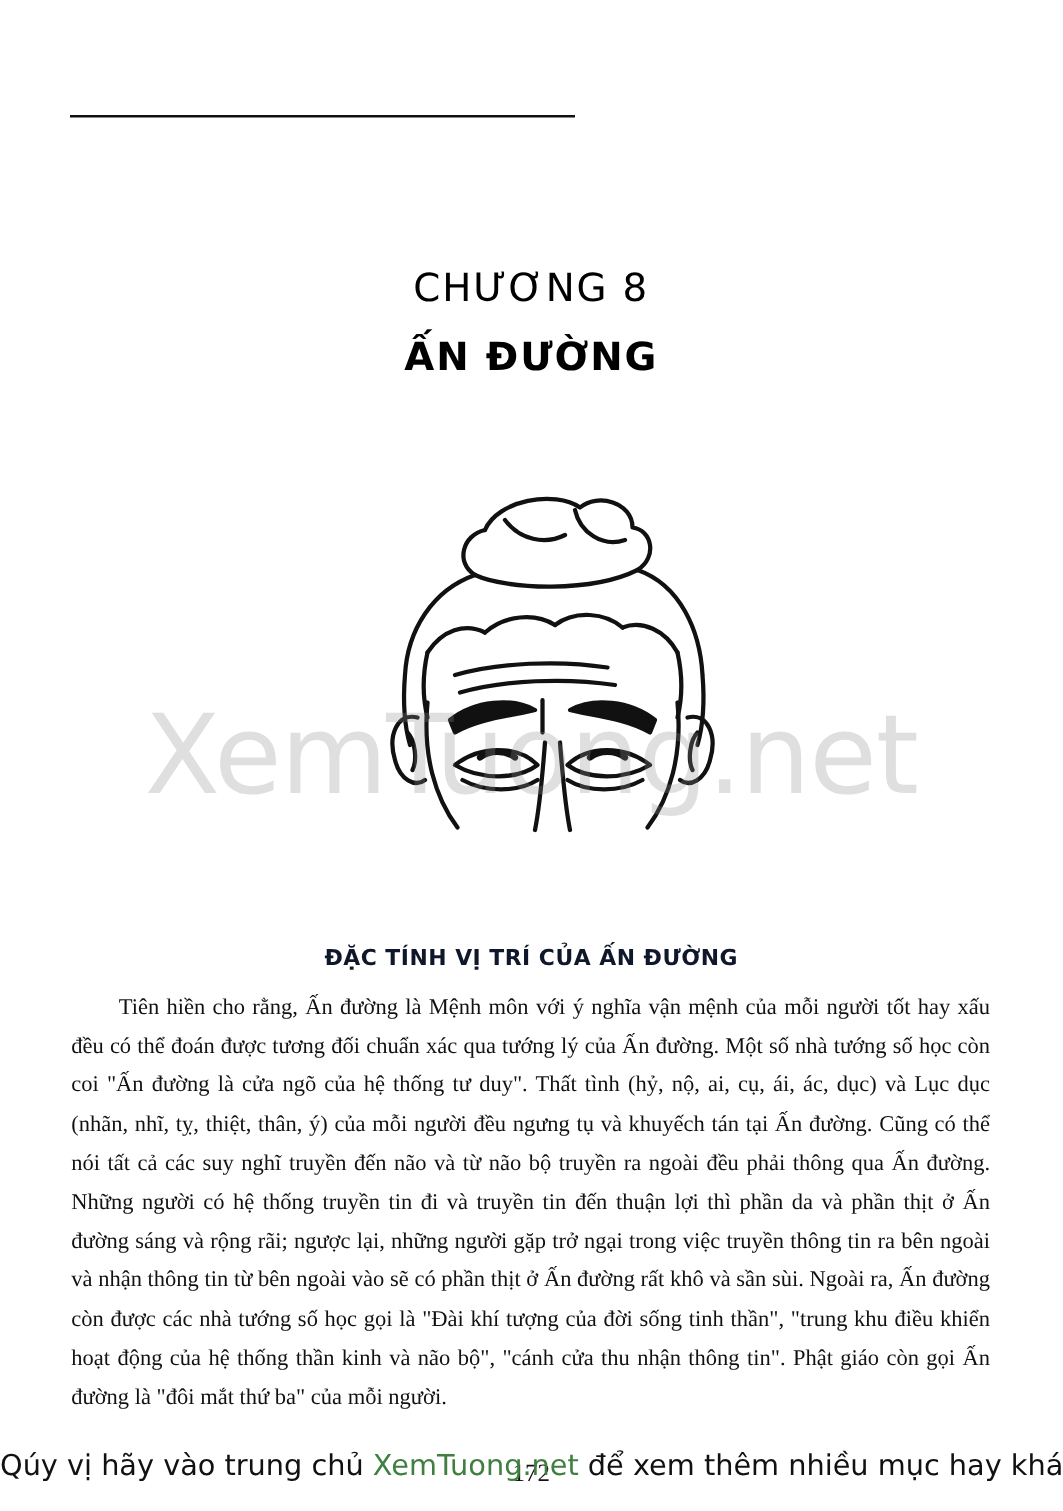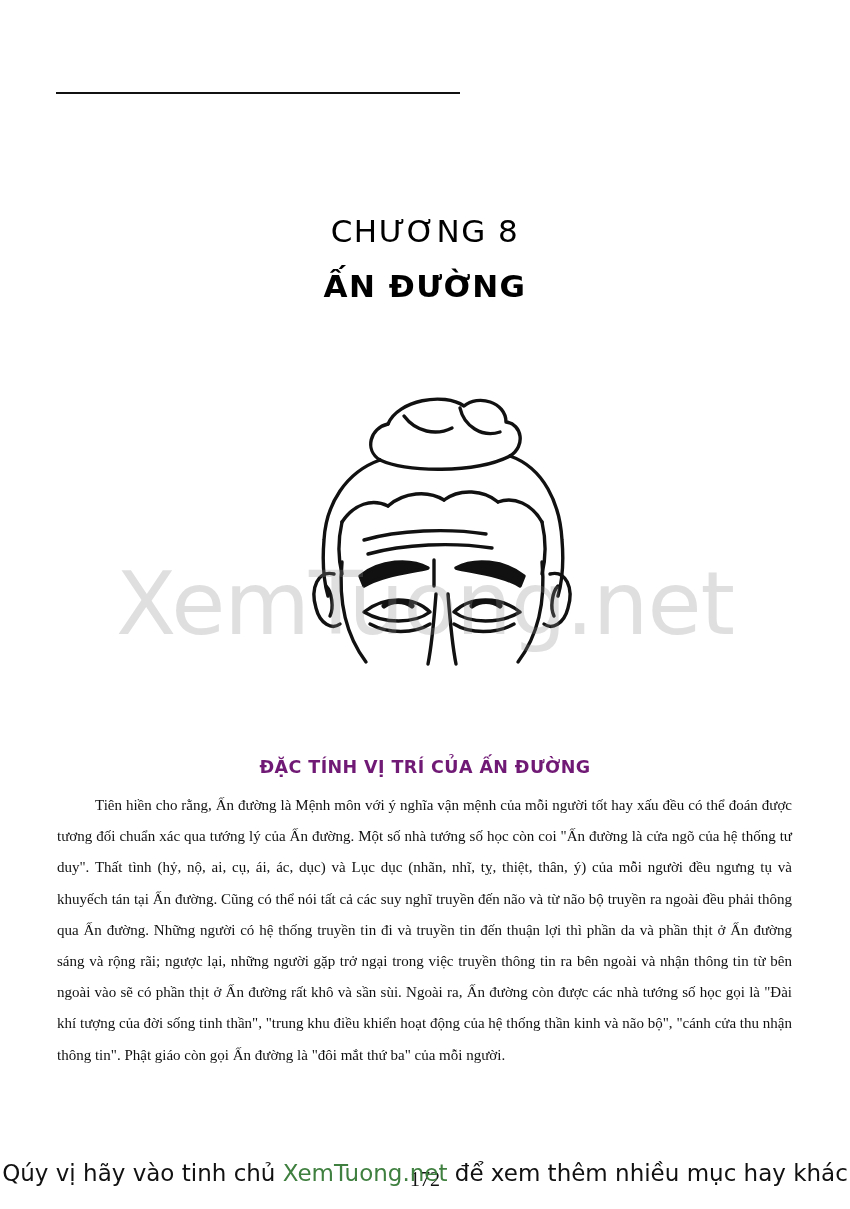--- a/index.html
+++ b/index.html
@@ -97,31 +97,31 @@
   .section-heading {
     position: absolute;
     top: 757px;
     left: 0;
     width: 850px;
     text-align: center;
     font-family: "DejaVu Sans", sans-serif;
     font-weight: bold;
     font-size: 17.5px;
     letter-spacing: 0.4px;
-    color: #701a75;
+    color: #0f172a;
   }
 
   
   .body-text {
     position: absolute;
     top: 790px;
     left: 57px;
     width: 735px;
     font-family: "Liberation Serif", serif;
-    font-size: 15px;
+    font-size: 18px;
     line-height: 31.2px;
     text-align: justify;
     text-justify: inter-word;
     color: #111111;
   }
   .body-text p {
     margin: 0;
     text-indent: 38px;
   }
 
@@ -217,14 +217,14 @@
 
 <div class="section-heading">ĐẶC TÍNH VỊ TRÍ CỦA ẤN ĐƯỜNG</div>
 
 <div class="body-text">
   <p>Tiên hiền cho rằng, Ấn đường là Mệnh môn với ý nghĩa vận mệnh của mỗi người tốt hay xấu đều có thể đoán được tương đối chuẩn xác qua tướng lý của Ấn đường. Một số nhà tướng số học còn coi "Ấn đường là cửa ngõ của hệ thống tư duy". Thất tình (hỷ, nộ, ai, cụ, ái, ác, dục) và Lục dục (nhãn, nhĩ, tỵ, thiệt, thân, ý) của mỗi người đều ngưng tụ và khuyếch tán tại Ấn đường. Cũng có thể nói tất cả các suy nghĩ truyền đến não và từ não bộ truyền ra ngoài đều phải thông qua Ấn đường. Những người có hệ thống truyền tin đi và truyền tin đến thuận lợi thì phần da và phần thịt ở Ấn đường sáng và rộng rãi; ngược lại, những người gặp trở ngại trong việc truyền thông tin ra bên ngoài và nhận thông tin từ bên ngoài vào sẽ có phần thịt ở Ấn đường rất khô và sần sùi. Ngoài ra, Ấn đường còn được các nhà tướng số học gọi là "Đài khí tượng của đời sống tinh thần", "trung khu điều khiển hoạt động của hệ thống thần kinh và não bộ", "cánh cửa thu nhận thông tin". Phật giáo còn gọi Ấn đường là "đôi mắt thứ ba" của mỗi người.</p>
 </div>
 
 <div class="page-number">172</div>
 
 <div class="footer-promo">
-  <span>Qúy vị hãy vào tinh chủ </span><span class="brand">XemTuong.net</span><span> để xem thêm nhiều mục hay khác</span>
+  <span>Qúy vị hãy vào trung chủ </span><span class="brand">XemTuong.net</span><span> để xem thêm nhiều mục hay khác</span>
 </div>
 
 </body></html>

